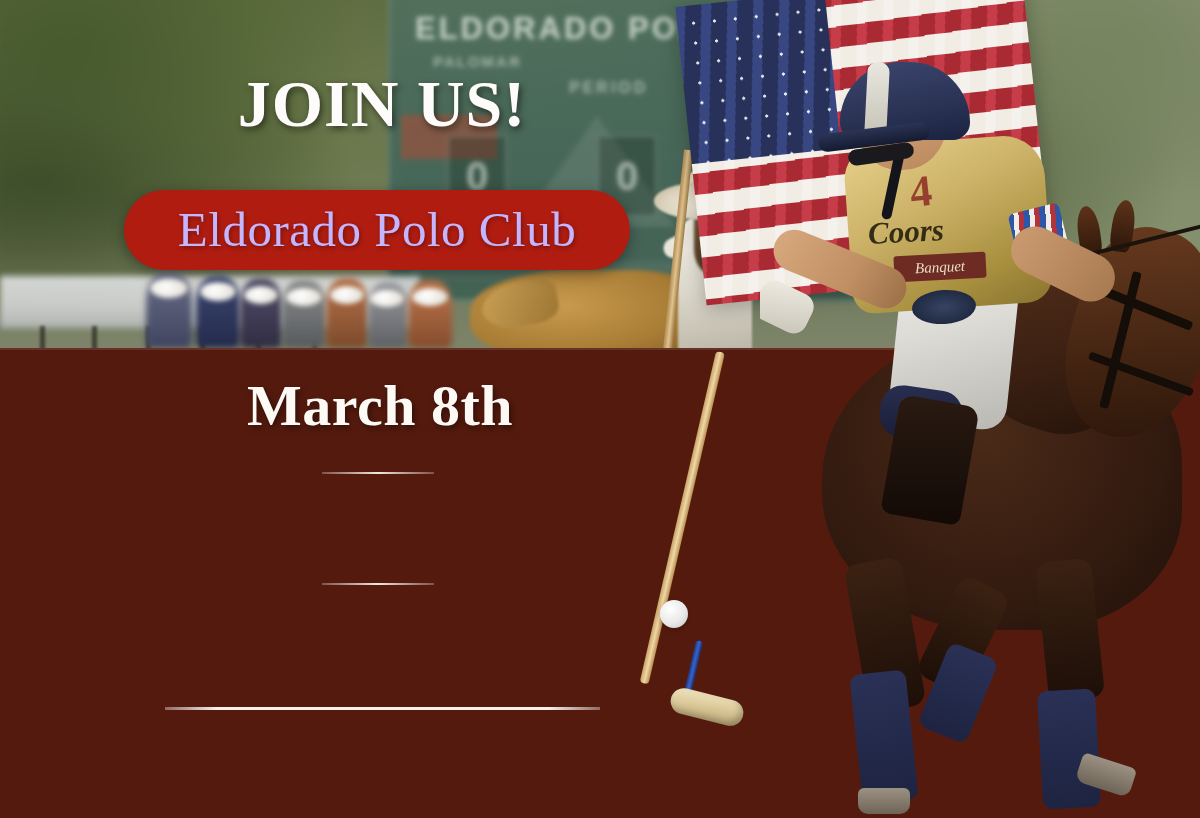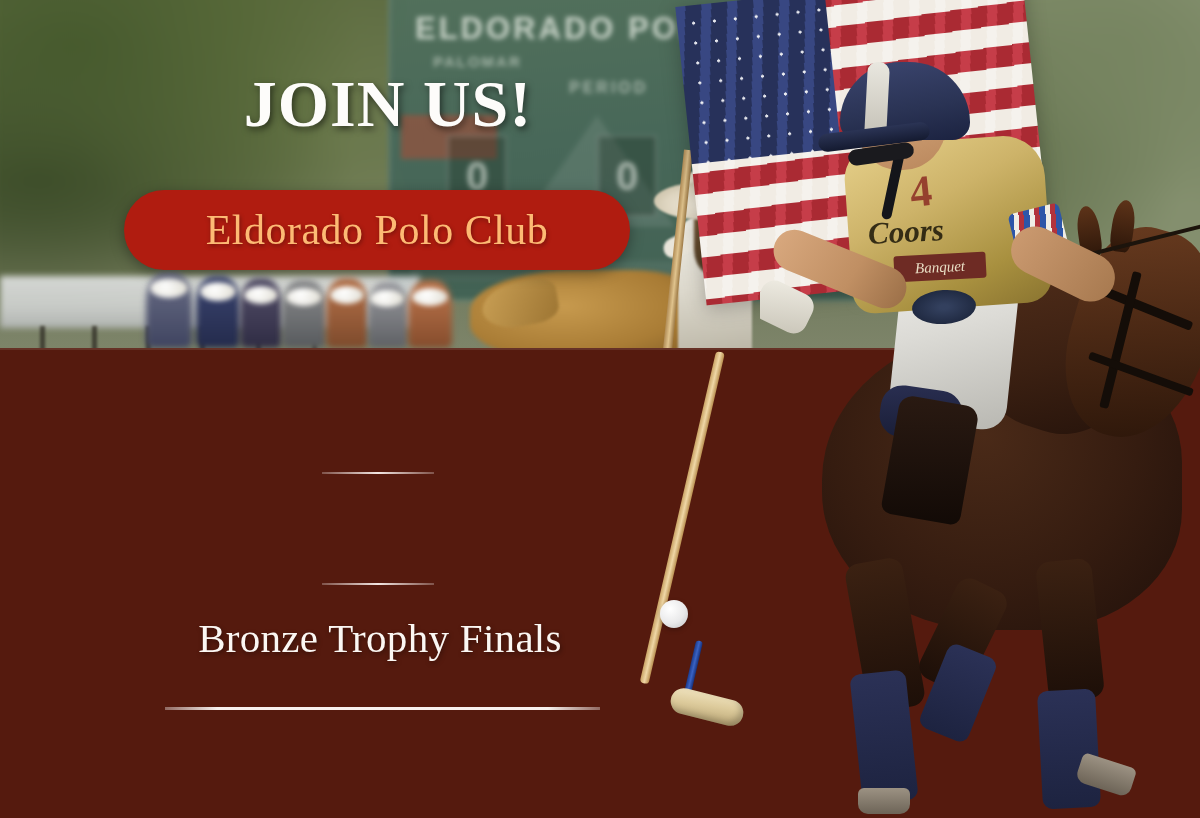--- a/index.html
+++ b/index.html
@@ -426,38 +426,38 @@
     position:absolute; left:0; top:348px; width:1200px; height:470px;
     background:#551A0E;
   }
   .band-hairline {
     position:absolute; left:0; top:348px; width:1200px; height:2px;
     background:rgba(255,255,255,.10);
   }
 
   
   .join-us {
-    position:absolute; left:8px; top:66px; width:760px;
+    position:absolute; left:2px; top:66px; width:760px;
     text-align:center;
     font-family:"Liberation Serif", serif;
     font-weight:bold; font-size:66px; letter-spacing:1px;
     color:#fdfcfa;
     text-shadow:2px 3px 7px rgba(0,0,0,.55);
   }
   .pill {
     position:absolute; left:124px; top:190px;
     width:506px; height:80px;
     background:#B01C10;
     border-radius:40px;
     box-shadow:0 4px 14px rgba(0,0,0,.35);
   }
   .pill span {
     display:block; width:100%; line-height:80px; text-align:center;
     font-family:"Liberation Serif", serif;
-    font-size:42px; color:#fdba74; letter-spacing:.5px;
+    font-size:49px; color:#c4b5fd; letter-spacing:.5px;
     text-shadow:1px 2px 4px rgba(0,0,0,.35);
   }
 
   .date {
     position:absolute; left:0; top:372px; width:760px;
     text-align:center;
     font-family:"Liberation Serif", serif;
     font-weight:bold; font-size:58px; letter-spacing:.5px;
     color:#fdfaf6;
     text-shadow:2px 3px 6px rgba(0,0,0,.45);
@@ -612,24 +612,24 @@
   <div class="mallet-blue"></div>
   <div class="mallet-head"></div>
   <div class="polo-ball"></div>
 
   <div class="join-us">JOIN US!</div>
 
   <div class="pill">
     <span>Eldorado Polo Club</span>
   </div>
 
+  <div class="date">March 8th</div>
 
   <div class="div-short div-1"></div>
 
 
   <div class="div-short div-2"></div>
 
-  <div class="subtitle2">Bronze Trophy Finals</div>
 
   <div class="div-long"></div>
 
 
 </div>
 
 </body></html>

